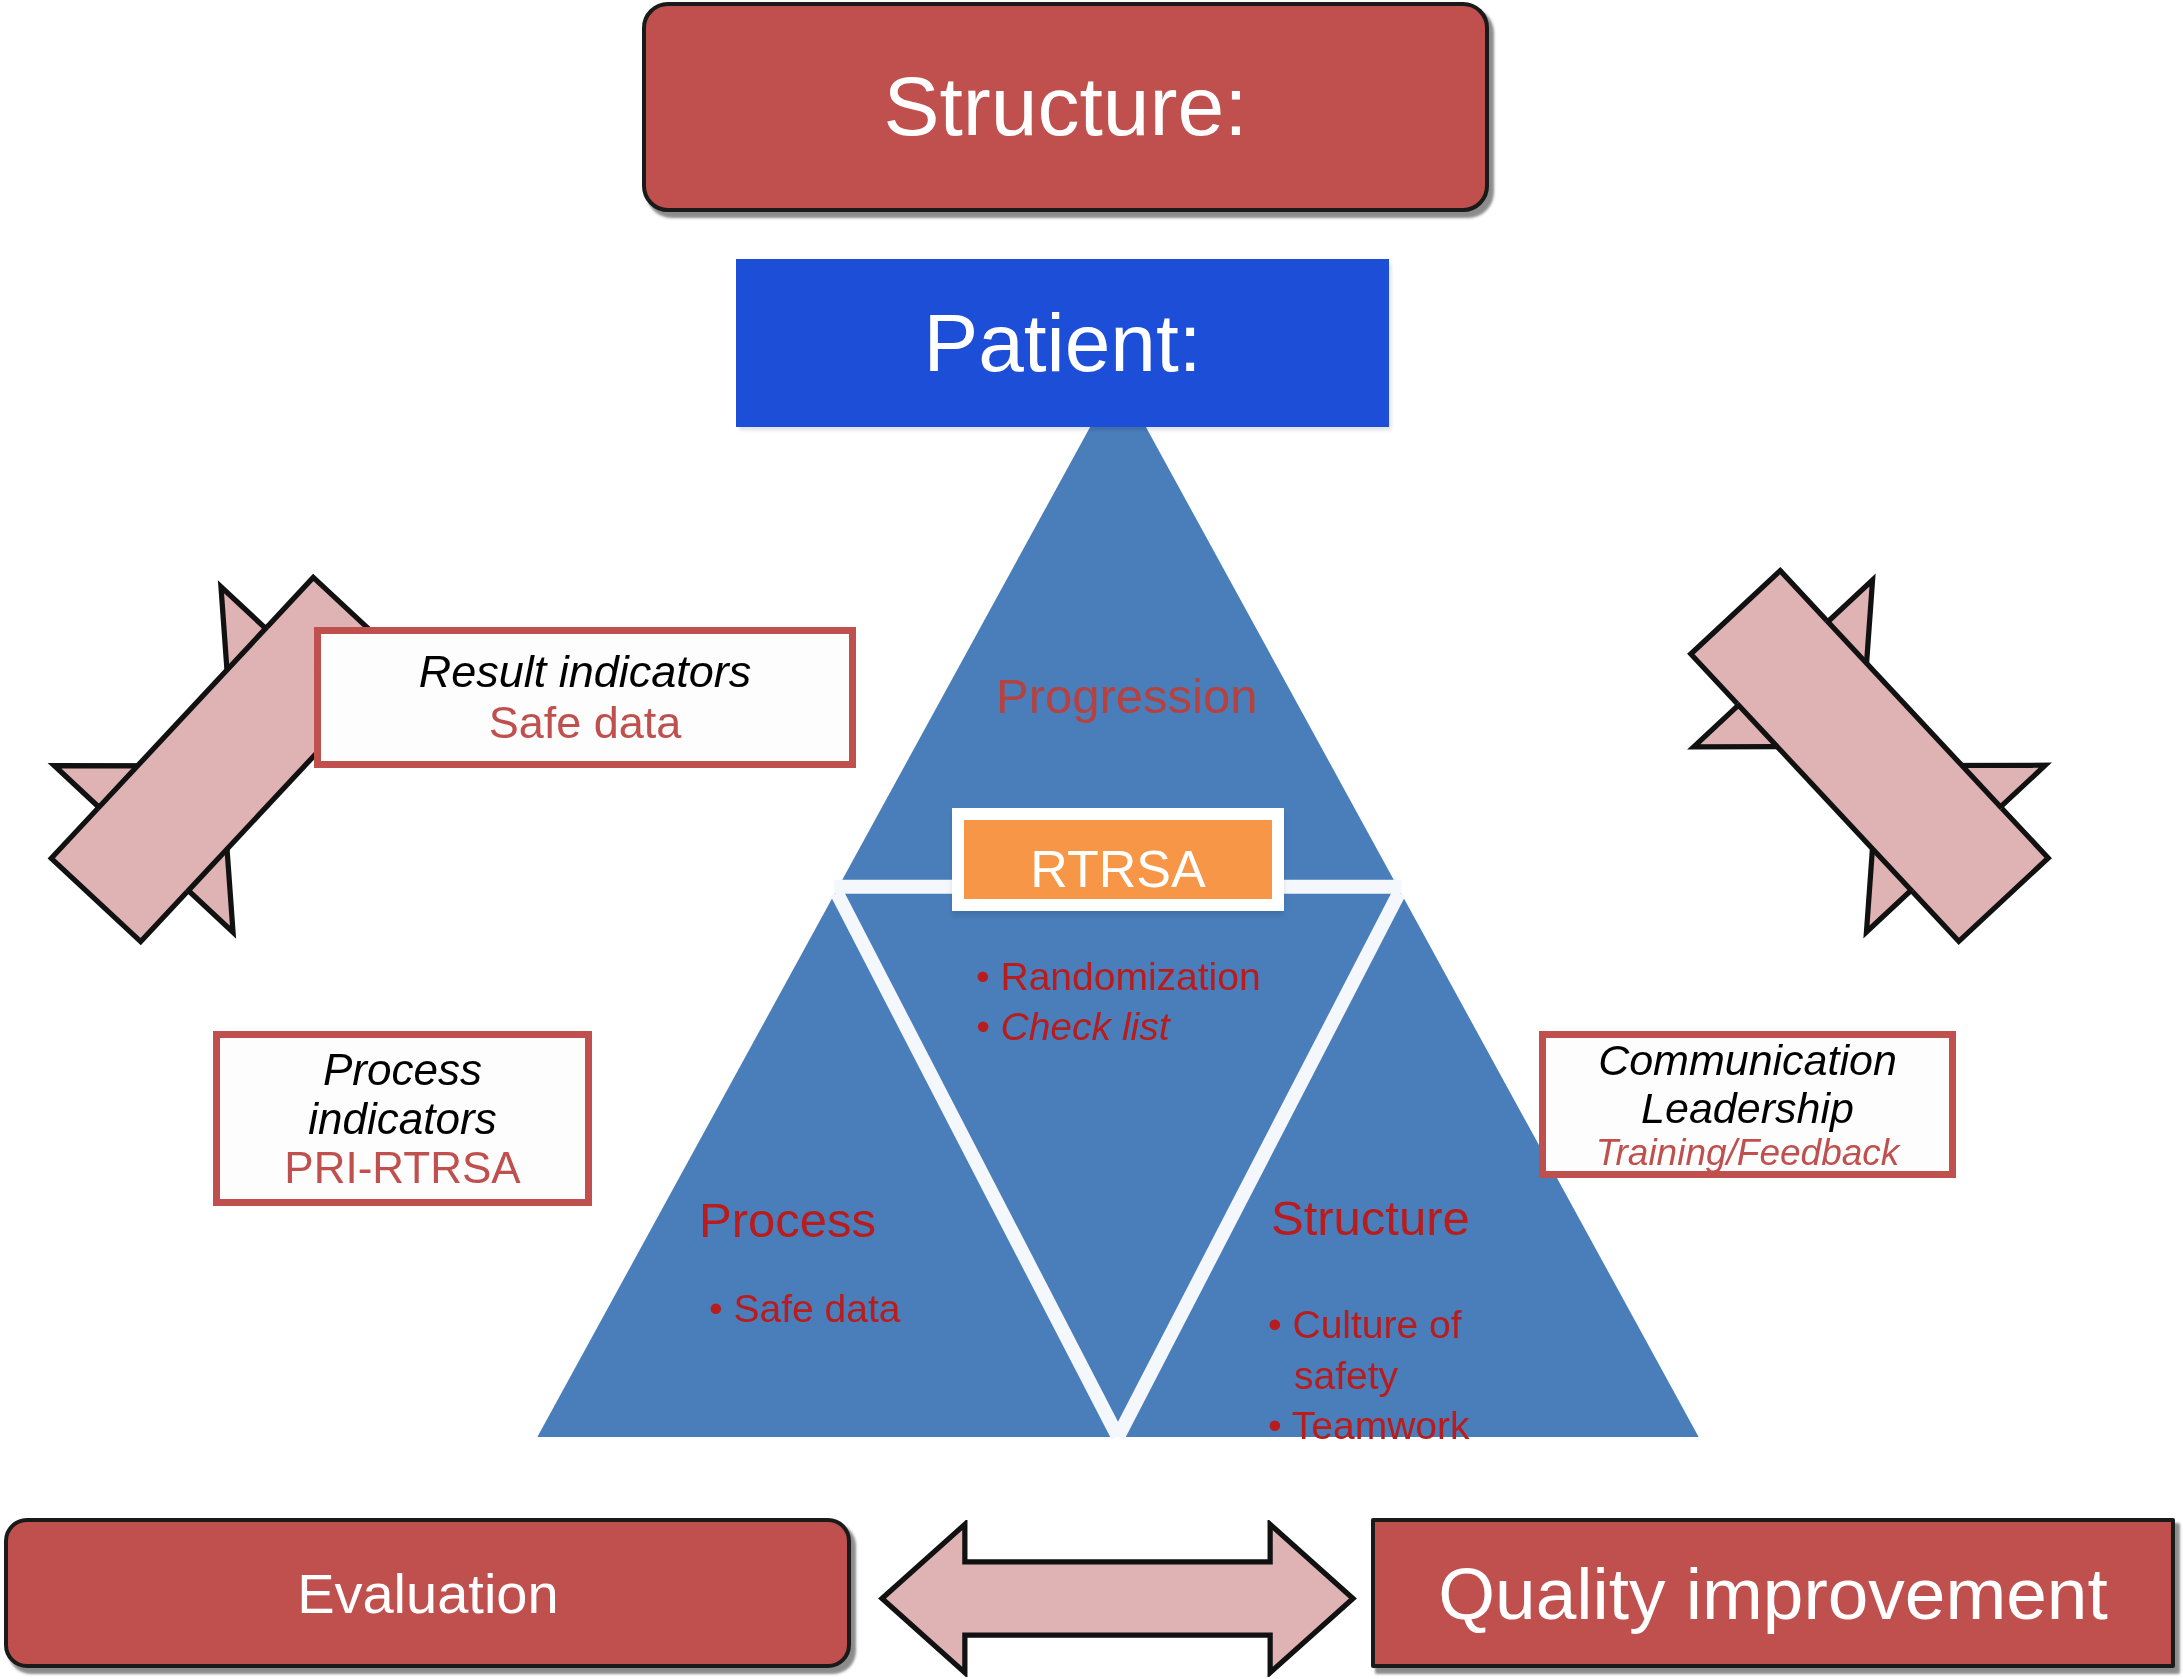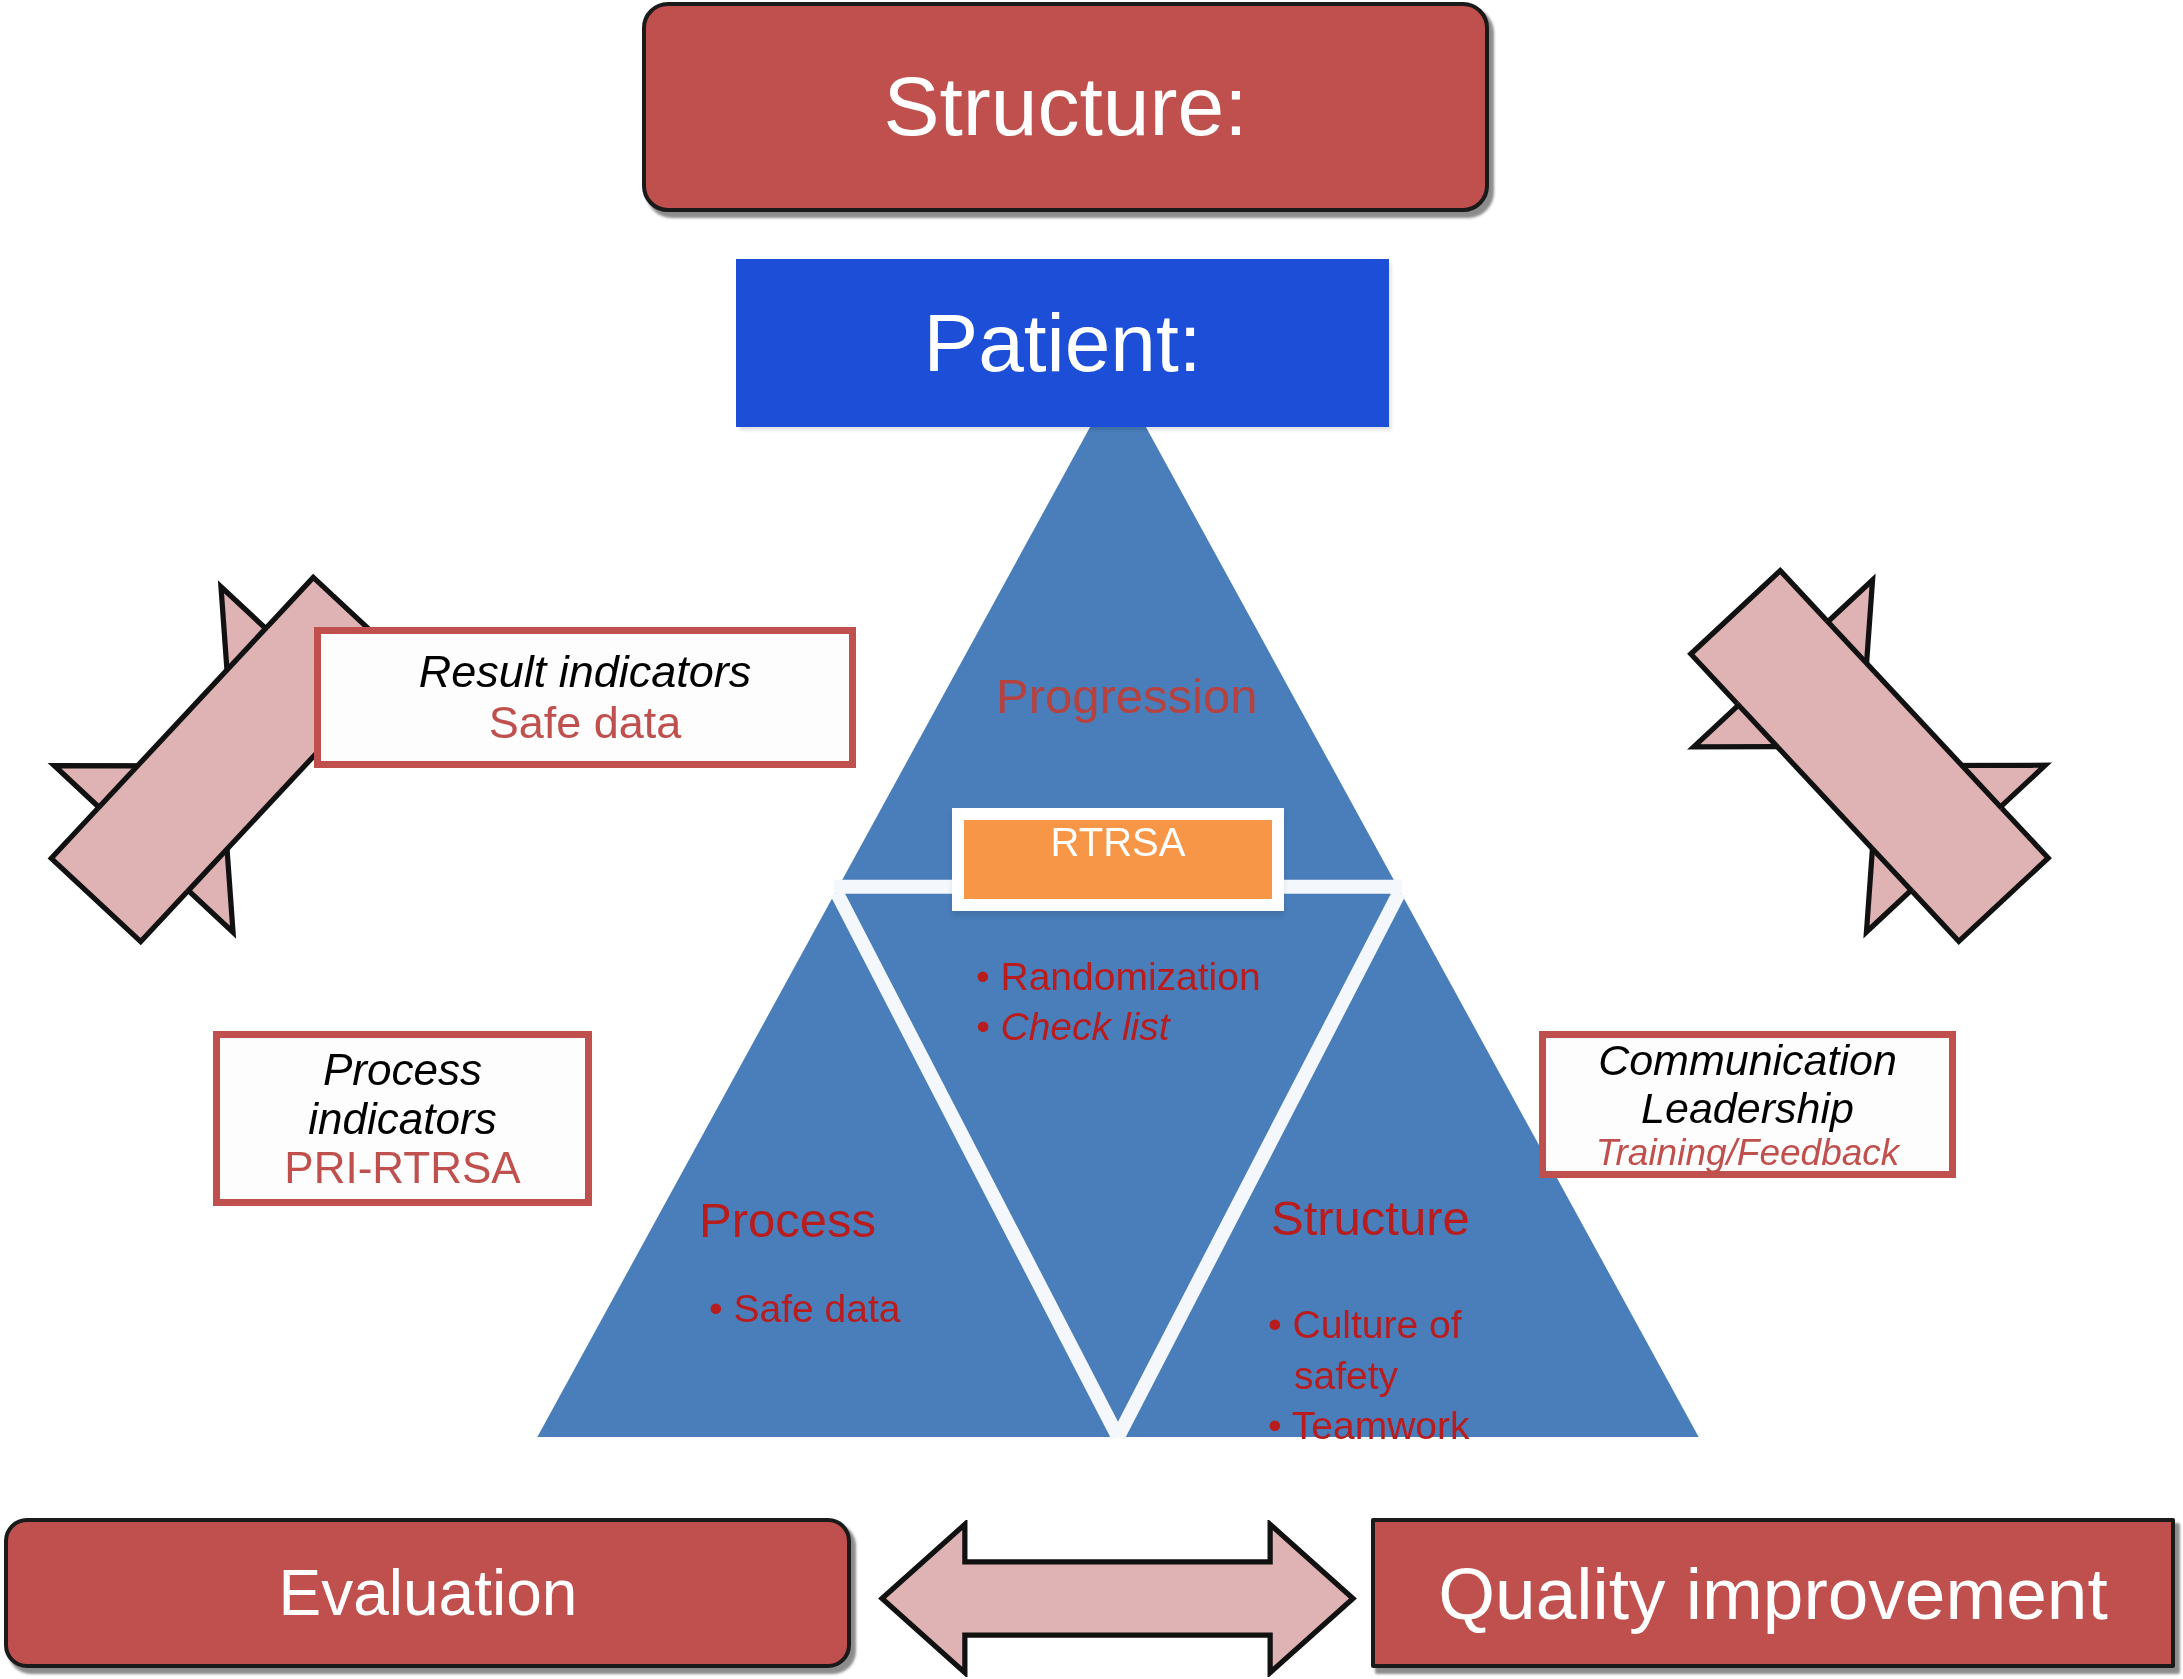--- a/index.html
+++ b/index.html
@@ -32,21 +32,21 @@
     text-align: center;
     box-shadow: 4.4px 5.2px 2.6px rgba(0,0,0,0.45);
   }
   #innovation-banner {
     left: 642px; top: 1.7px; width: 847px; height: 210px;
     font-size: 84px;
     border-radius: 26px;
   }
   #evaluation-banner {
     left: 4.4px; top: 1518px; width: 847px; height: 150px;
-    font-size: 64px;
+    font-size: 56px;
     border-radius: 23px;
   }
   #quality-banner {
     left: 1371px; top: 1518px; width: 804px; height: 150px;
     font-size: 73px;
     border-radius: 2px;
   }
 
   
   #patient-bar {
@@ -116,23 +116,23 @@
     color: #b5423f;
     white-space: nowrap;
   }
 
   #rtrsa-chip {
     position: absolute;
     left: 952px; top: 808px; width: 332px; height: 103px;
     background: #f79646;
     border: 12.2px solid #ffffff;
     box-sizing: border-box;
-    display: flex; align-items: flex-start; justify-content: center;
+    display: flex; align-items: flex-end; justify-content: center;
     color: #ffffff;
-    font-size: 40px;
+    font-size: 52px;
     z-index: 8;
     box-shadow: 0 5.2px 5.2px rgba(0,0,0,0.10);
   }
 
   #center-bullets {
     left: 976px; top: 952px;
     font-size: 39px;
     line-height: 1.28;
   }
   #center-bullets .it { font-style: italic; }

